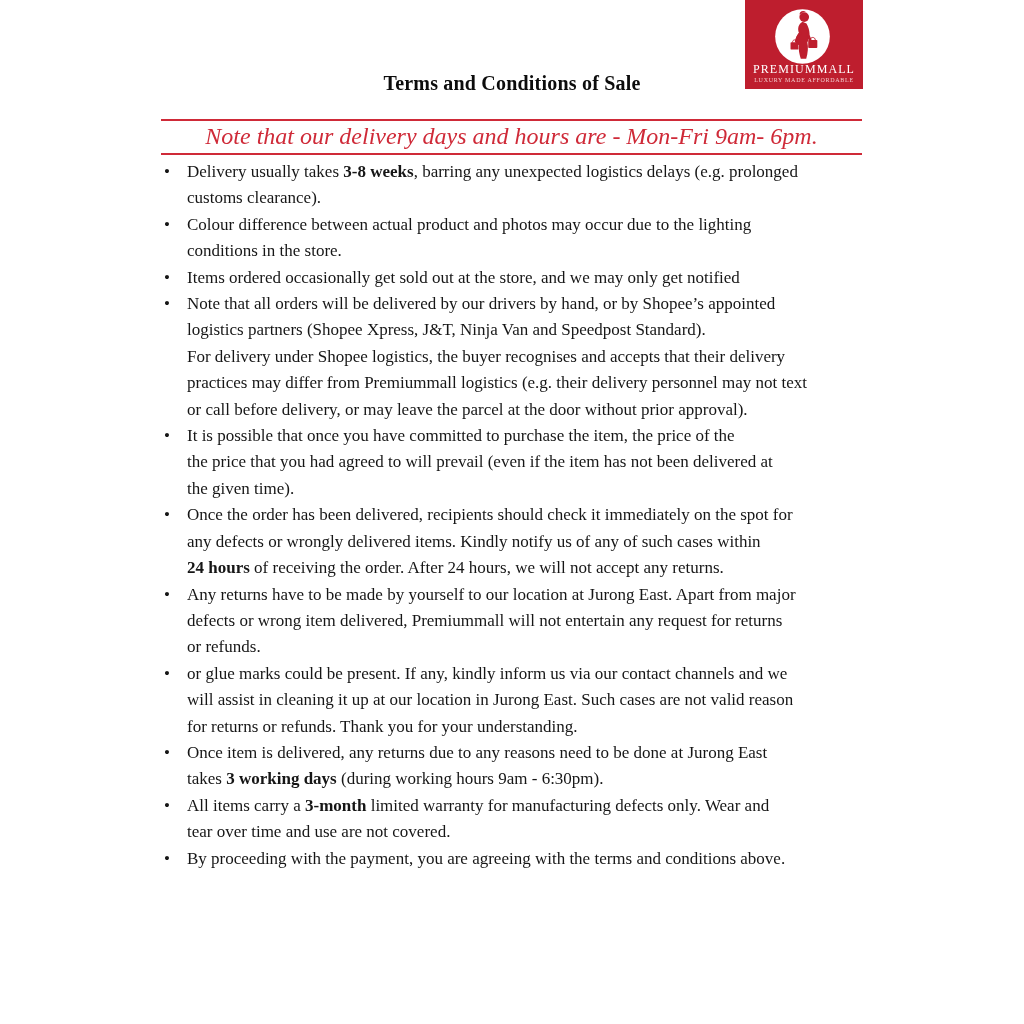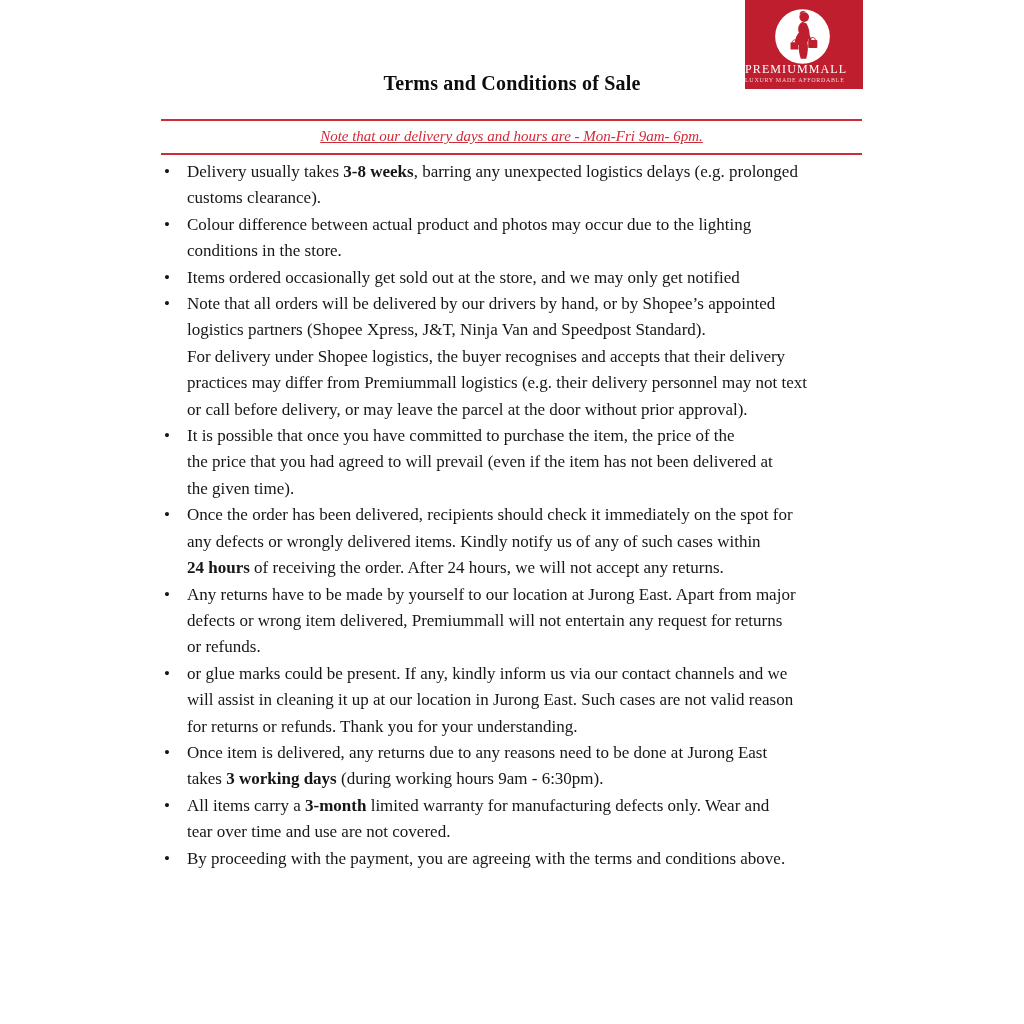--- a/index.html
+++ b/index.html
@@ -20,20 +20,21 @@
   }
 
   
   .logo {
     position: absolute;
     left: 745px;
     top: 0;
     width: 118px;
     height: 89px;
     background: var(--brand-red);
+    text-align: center;
   }
   .logo-mark {
     position: absolute;
     left: 29px;
     top: 8px;
     width: 57px;
     height: 57px;
   }
   .brand-name {
     position: absolute;
@@ -75,25 +76,24 @@
     left: 161px;
     top: 119px;
     width: 701px;
     border-top: 2px solid var(--accent-red);
     border-bottom: 2px solid var(--accent-red);
     padding: 3px 0 5px 0;
     text-align: center;
   }
   .notice-text {
     font-style: italic;
-    font-size: 15px;
+    font-size: 24px;
     line-height: 24px;
     color: var(--accent-red);
     white-space: nowrap;
-    text-decoration: underline;
   }
 
   
   .terms {
     position: absolute;
     left: 163px;
     top: 159px;
     width: 716px;
     margin: 0;
     padding: 0;

